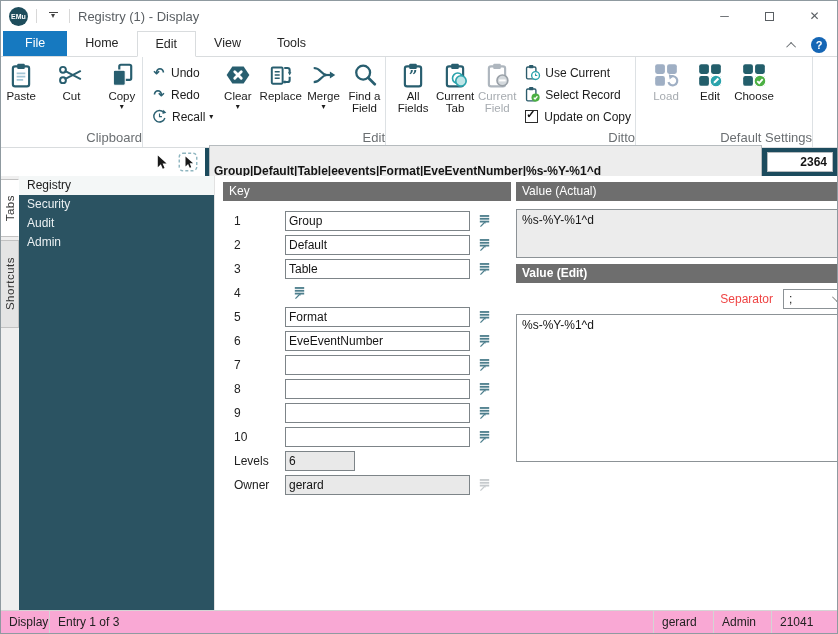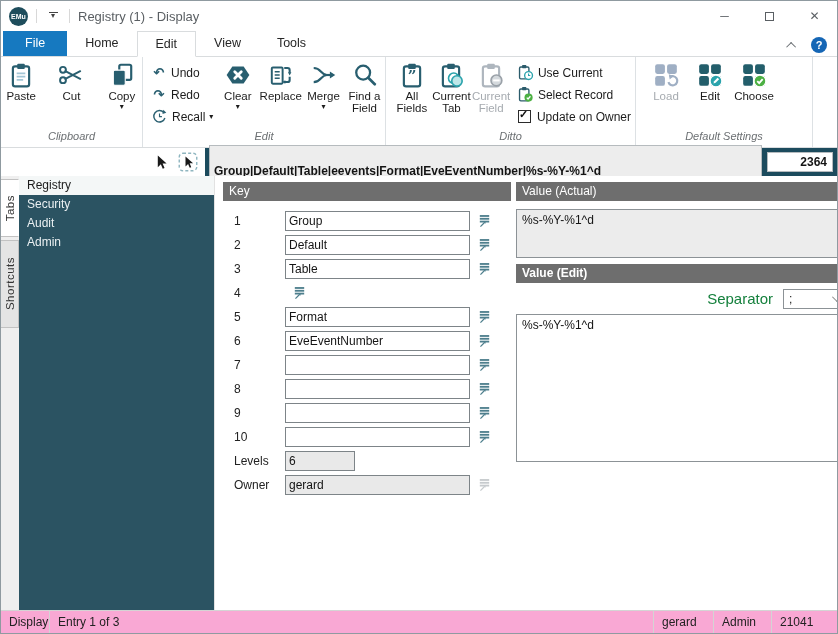--- a/index.html
+++ b/index.html
@@ -30,21 +30,21 @@
   .tab.active { background:#fff; border:1px solid #d9dcde; border-bottom:1px solid #fff; margin-bottom:-1px; height:26px; }
   .tabrow-right { position:absolute; right:10px; bottom:3px; display:flex; align-items:center; gap:12px; }
   .collapse { width:14px; height:14px; display:flex; align-items:center; justify-content:center; cursor:default; }
   .chev-up { width:7px; height:7px; border-left:1.6px solid #6a6f73; border-top:1.6px solid #6a6f73; transform:rotate(45deg) translateY(2px); }
   .help { width:16px; height:16px; border-radius:50%; background:#1566B5; color:#fff; font-weight:bold;
           font-size:11px; display:flex; align-items:center; justify-content:center; cursor:default; }
   
   .ribbon { height:91px; background:#fff; border-bottom:1px solid #d9dcde; display:flex; flex:0 0 auto; }
   .rgroup { display:flex; flex-direction:column; border-right:1px solid #dde1e4; }
   .rbody { flex:1; display:flex; align-items:flex-start; }
-  .rlabel { height:17px; text-align:center; font-size:11px; color:#6b6f72;font-style:italic; }
+  .rlabel { height:17px; text-align:right; font-size:13px; color:#6b6f72; }
   .bigbtn { width:44px; display:flex; flex-direction:column; align-items:center; padding-top:5px; cursor:default; }
   .bigbtn .bicon { width:26px; height:26px; }
   .blabel { margin-top:2px; font-size:11.5px; line-height:12px; text-align:center; color:#1c1c1c; }
   .bigbtn.disabled .blabel { color:#a6abb0; }
   .dd { font-size:8px; color:#1c1c1c; line-height:8px; margin-top:1px; }
   .smallcol { display:flex; flex-direction:column; padding:6px 4px 0 8px; gap:3px; }
   .smallbtn { display:flex; align-items:center; gap:4px; height:19px; font-size:12px; cursor:default; white-space:nowrap; }
   .sicon { width:16px; text-align:center; color:#2C6172; font-weight:bold; font-size:13px; line-height:14px; }
   .sicon-svg { width:17px; height:17px; flex:0 0 auto; }
   .checkbox { width:13px; height:13px; border:1.5px solid #2b2b2b; background:#fff; position:relative; flex:0 0 auto; margin:0 2px 0 1px; }
@@ -80,21 +80,21 @@
   .kinput:disabled { background:#e9e9e9; color:#141414; }
   .kinput.levels { width:70px; }
   .lookup { width:15px; height:16px; margin-left:7px; color:#4E7F8D; flex:0 0 auto; cursor:default; }
   .lookup.off { color:#c6cacd; }
   .valpanel { position:absolute; left:301px; top:6px; width:329px; }
   .vbox { border:1px solid #8c9296; font-size:12px; padding:3px 5px; color:#141414; white-space:pre-wrap; }
   .vbox.actual { height:49px; background:#ECECEC; margin-top:8px; }
   .vbox.edit { height:148px; background:#fff; }
   .phdr.second { margin-top:6px;font-weight:bold; }
   .seprow { height:31px; display:flex; align-items:center; justify-content:flex-end; gap:10px; }
-  .seplabel { font-size:15px; color:#15803d; }
+  .seplabel { font-size:12px; color:#ef4444; }
   .sepdd { width:62px; height:20px; border:1px solid #8c9296; background:#fff; display:flex; align-items:center;
            padding:0 5px; cursor:default; }
   .sepdd .chev-down { margin-left:auto; width:7px; height:7px; border-right:1.5px solid #888; border-bottom:1.5px solid #888; transform:rotate(45deg) translateY(-2px); }
   
   .statusbar { height:23px; background:#f9a8d4; border-top:1px solid #d4d4d4; display:flex; align-items:stretch; flex:0 0 auto; font-size:12px; color:#222; }
   .scell { display:flex; align-items:center; padding:0 8px; }
   .scell.mode { width:48px; }
   .scell.entry { border-left:1px solid #d4d4d4; width:auto; padding-right:20px; }
   .scell.spacer { flex:1; }
   .scell.user { border-left:1px solid #d4d4d4; width:60px; }
@@ -355,21 +355,21 @@
             <span>Use Current</span>
           </div>
           <div class="smallbtn">
             <svg class="sicon-svg">
                 <use href="#i-selrec"></use>
               </svg>
             <span>Select Record</span>
           </div>
           <div class="smallbtn">
             <span class="checkbox"></span>
-            <span>Update on Owner</span>
+            <span>Update on Copy</span>
           </div>
         </div>
       </div>
       <div class="rlabel">Ditto</div>
     </div>
 
     <div class="rgroup" style="width:177px">
       <div class="rbody" style="padding-left:8px">
         <div class="bigbtn disabled">
           <svg class="bicon">

